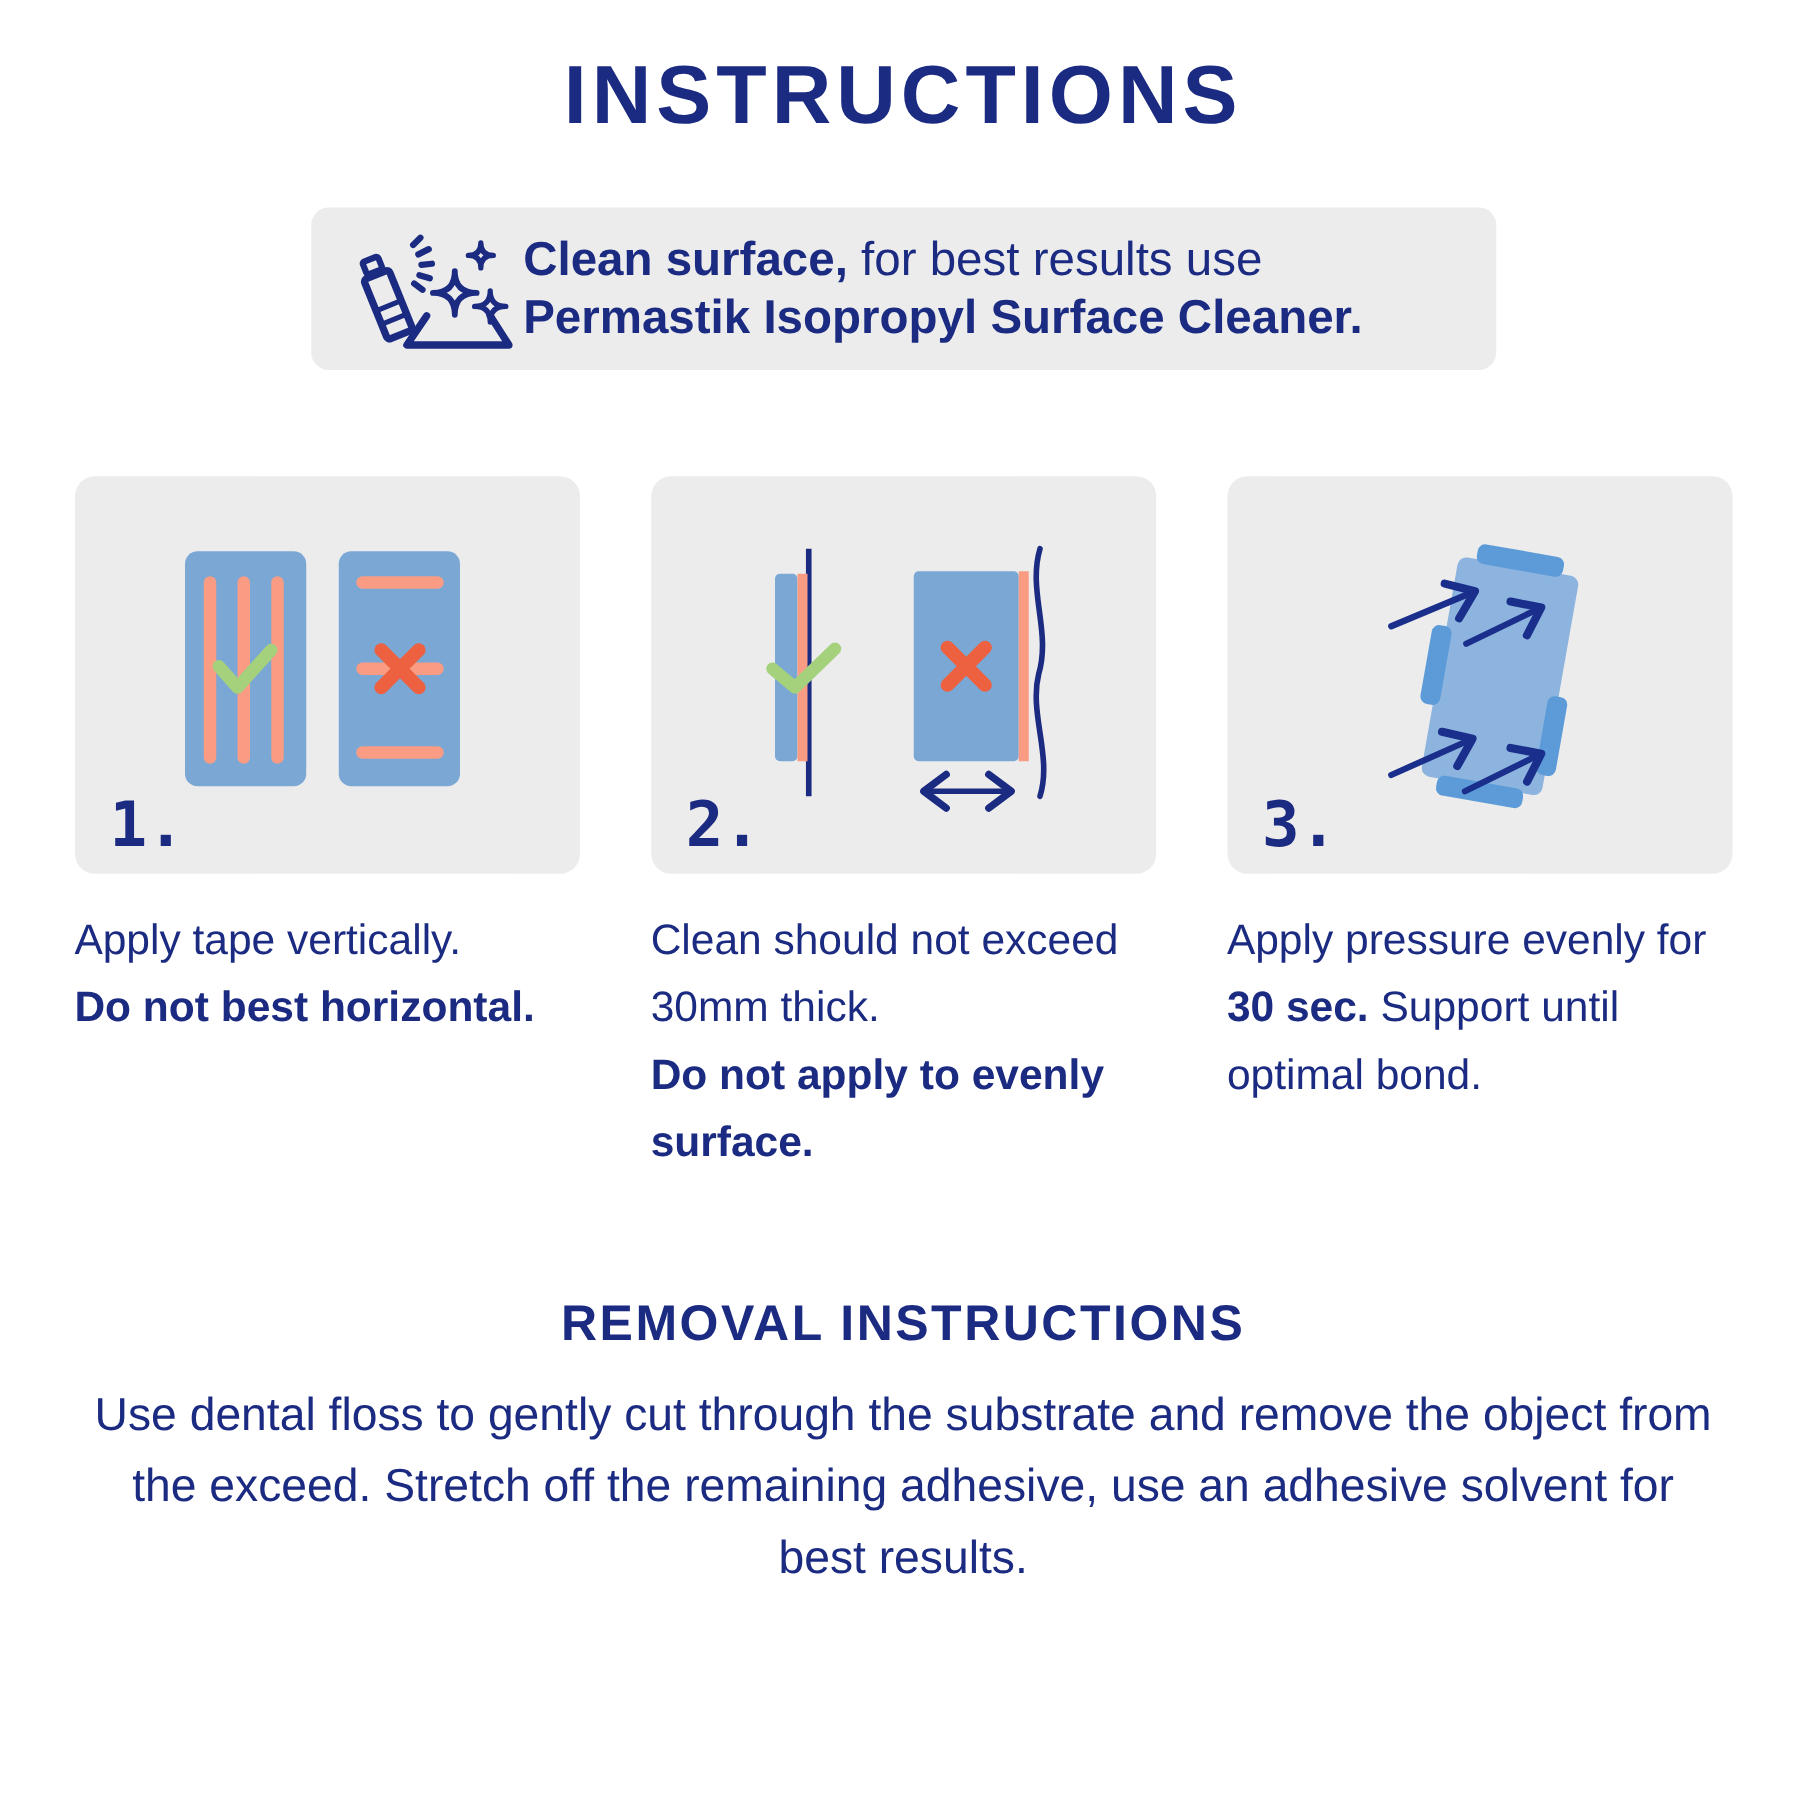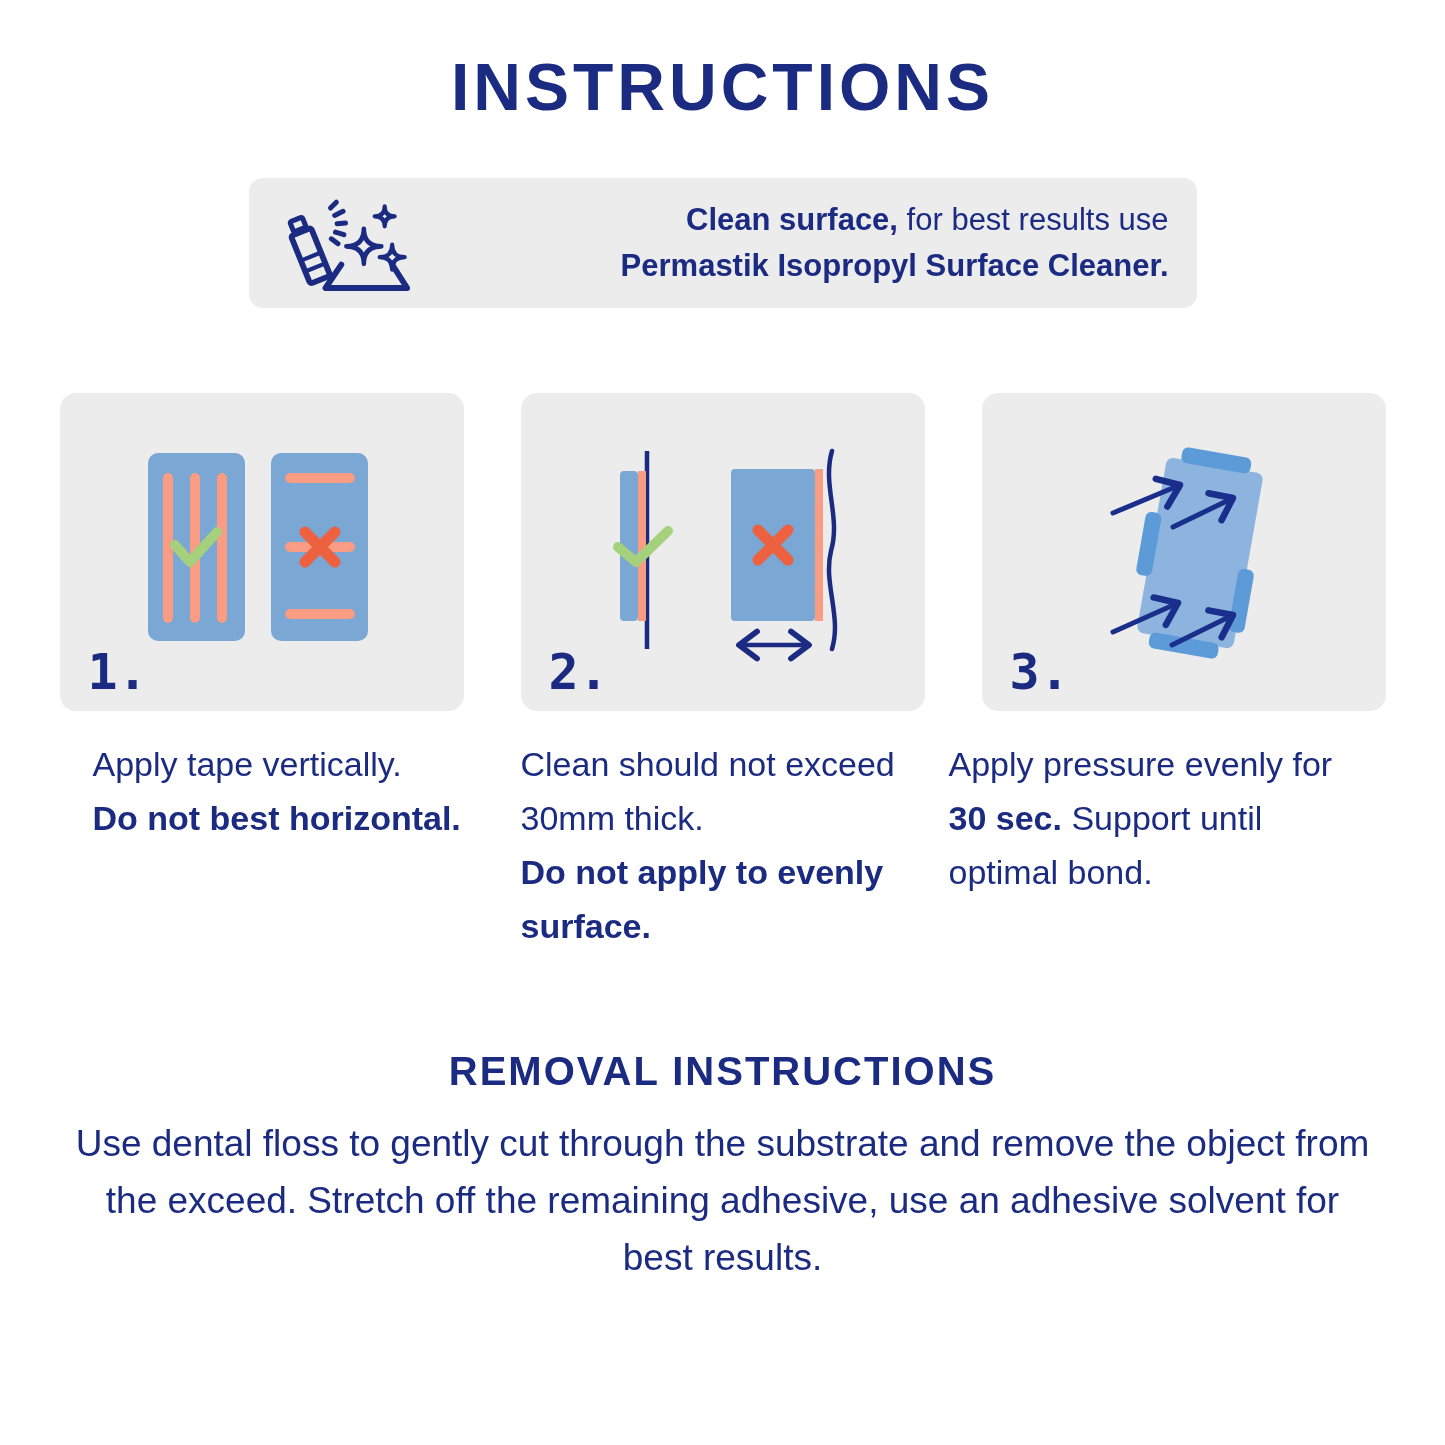--- a/index.html
+++ b/index.html
@@ -4,33 +4,33 @@
 <style>
   :root{
     --navy:#1c2b82; --arrow:#1a2f8c; --gray:#ececec; --blue:#7aa7d4;
     --lightblue:#8cb4de; --tabblue:#5c9bd8; --salmon:#f99c83;
     --orange:#ee6140; --green:#a5d17d; --white:#ffffff;
   }
   *{box-sizing:border-box}
   body{margin:0;background:#fff}
   .page{width:1445px;height:1445px;background:var(--white);overflow:hidden;
         font-family:"Liberation Sans",sans-serif;color:var(--navy)}
-  .title{margin:16px;padding-top:35px;text-align:center;font-size:66px;font-weight:bold;
+  .title{margin:4px;padding-top:35px;text-align:center;font-size:66px;font-weight:bold;
          letter-spacing:4px;line-height:1.1;color:var(--navy)}
   .banner{width:948px;height:130px;margin:54px auto 0;background:var(--gray);
           border-radius:14px;display:flex;align-items:center;padding:0 28px}
   .banner-icon{flex:0 0 auto;display:block}
-  .banner-text{flex:1;text-align:right;font-size:31px;line-height:46px;color:var(--navy)}
+  .banner-text{flex:1;text-align:left;font-size:38px;line-height:46px;color:var(--navy)}
   .b{font-weight:bold}
   .cards{margin-top:85px;display:flex;justify-content:center;gap:57px}
   .card{position:relative;width:404px;height:318px;background:var(--gray);border-radius:16px}
   .illus{position:absolute;left:0;top:0;width:100%;height:100%}
   .num{position:absolute;left:28px;bottom:14px;font-family:"DejaVu Sans Mono",monospace;
        font-weight:bold;font-size:50px;line-height:1;color:var(--navy)}
-  .captions{margin-top:26px;display:flex;justify-content:center;gap:24px}
+  .captions{margin-top:26px;display:flex;justify-content:center;gap:57px}
   .caption{width:404px;font-size:34px;line-height:54px;color:var(--navy)}
   .removal-title{margin:96px 0 0;text-align:center;font-size:40px;font-weight:bold;
                  letter-spacing:2px;line-height:1.1;color:var(--navy)}
   .removal-body{margin:22px auto 0;max-width:1310px;text-align:center;font-size:37px;
                 line-height:57px;color:var(--navy)}
   
   .f-blue{fill:var(--blue)} .f-salmon{fill:var(--salmon)}
   .f-lblue{fill:var(--lightblue)} .f-tab{fill:var(--tabblue)}
   .nofill{fill:none}
   .st-navy{stroke:var(--navy)} .st-arrow{stroke:var(--arrow)}

